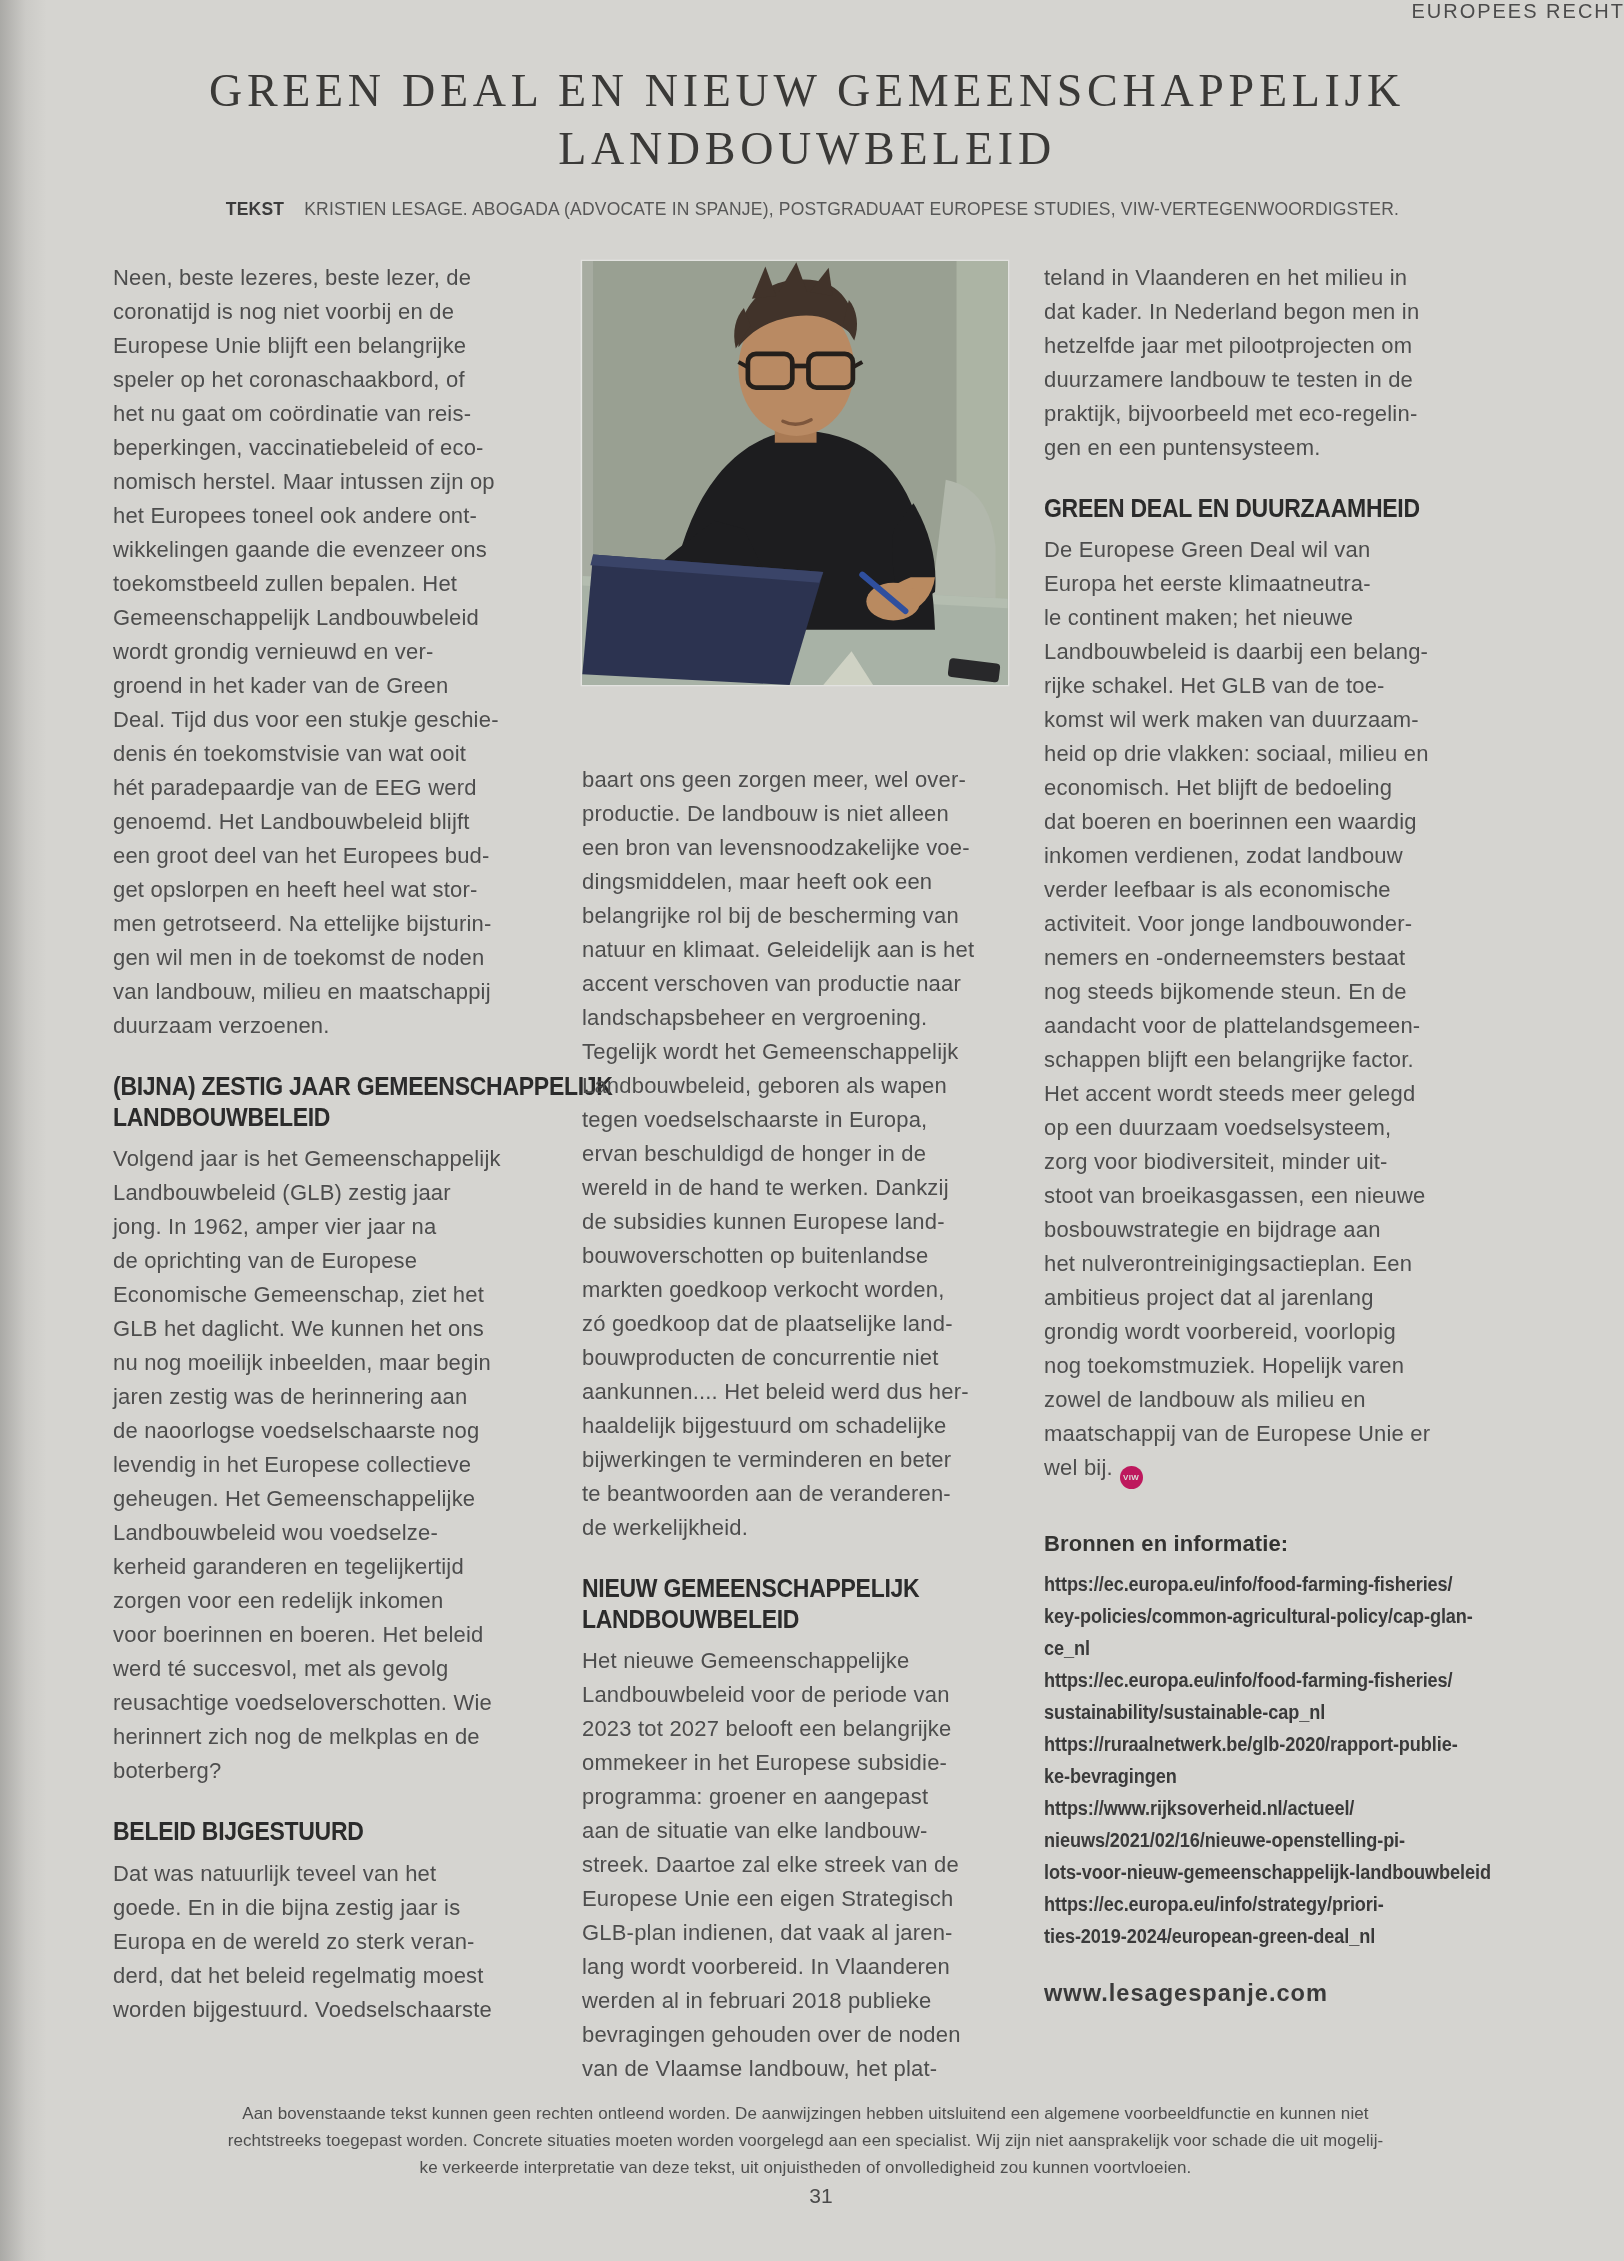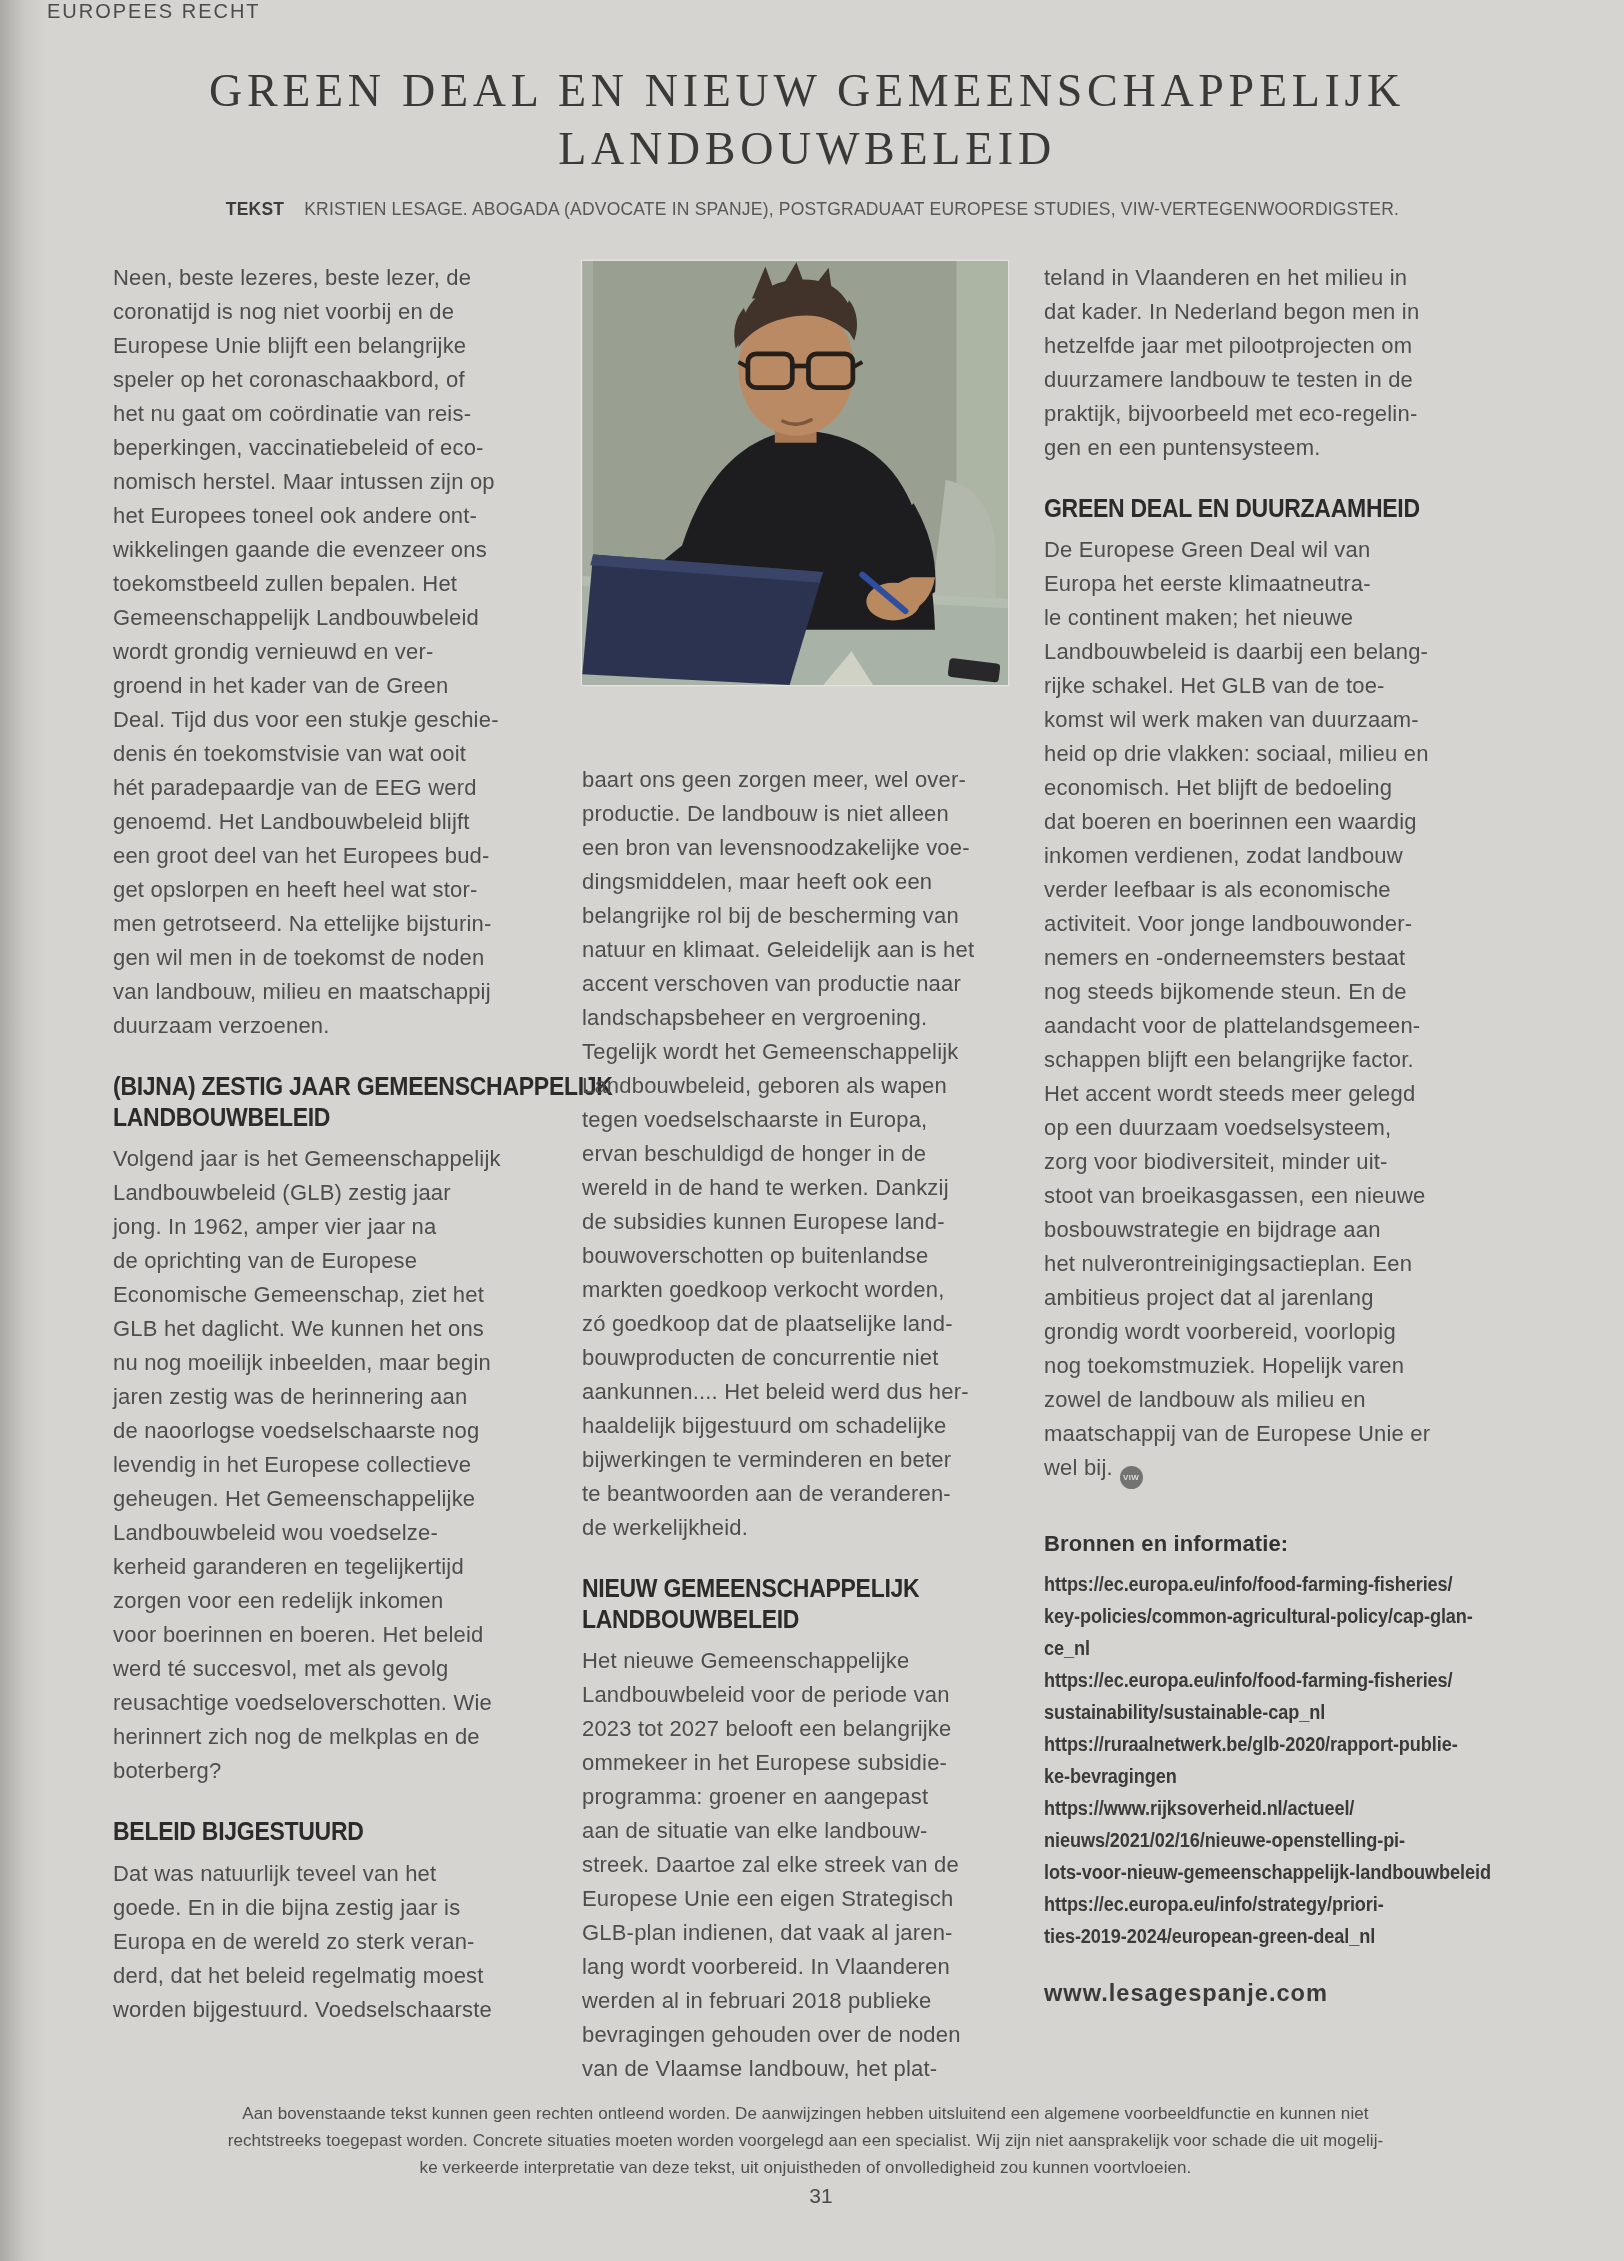--- a/index.html
+++ b/index.html
@@ -10,21 +10,21 @@
     overflow:hidden;
   }
   .page{position:absolute;inset:0;}
   
   .edge-shadow{
     position:absolute;top:0;left:0;width:47px;height:100%;
     background:linear-gradient(90deg,rgba(90,90,88,0.35),rgba(90,90,88,0.08) 55%,rgba(90,90,88,0) 100%);
     pointer-events:none;
   }
   .kicker{
-    position:absolute;top:0px;left:0;right:0;text-align:left;
+    position:absolute;top:0px;left:0;right:0;text-align:right;
     font-size:20px;letter-spacing:2px;color:#4b4b4b;padding-left:47px;
   }
   .title{
     position:absolute;top:62px;left:0;right:11px;margin:0;text-align:center;
     font-family:"Liberation Serif",serif;font-weight:400;
     font-size:46px;line-height:58px;letter-spacing:4.7px;color:#3a3937;
   }
   .byline{
     position:absolute;top:199px;left:0;right:0;text-align:center;
     font-size:17.5px;color:#575757;letter-spacing:0.2px;
@@ -42,21 +42,21 @@
     margin:28px 0 9.4px 0;font-size:25px;line-height:31px;font-weight:bold;
     color:#2b2b2b;white-space:pre;letter-spacing:-0.3px;
     transform:scaleX(0.92);transform-origin:0 50%;
   }
   .photo{
     width:426px;height:424px;margin:0 0 78px 0;position:relative;
     box-shadow:0 0 0 1.3px rgba(255,255,255,0.35);
   }
   .viw{
     display:inline-block;width:23px;height:23px;border-radius:50%;
-    background:#737373;color:#dddcd8;font-size:8px;font-weight:bold;
+    background:#be185d;color:#dddcd8;font-size:8px;font-weight:bold;
     text-align:center;line-height:23px;letter-spacing:0.3px;
     vertical-align:-4.7px;margin-left:6.7px;
   }
   .sources{margin-top:42px;}
   .sources-heading{
     font-size:22px;font-weight:bold;color:#333331;margin-bottom:10.8px;letter-spacing:0.1px;
   }
   .source-lines{
     font-size:19.5px;line-height:32px;font-weight:bold;white-space:pre;
     color:#3a3a3a;letter-spacing:-0.1px;

